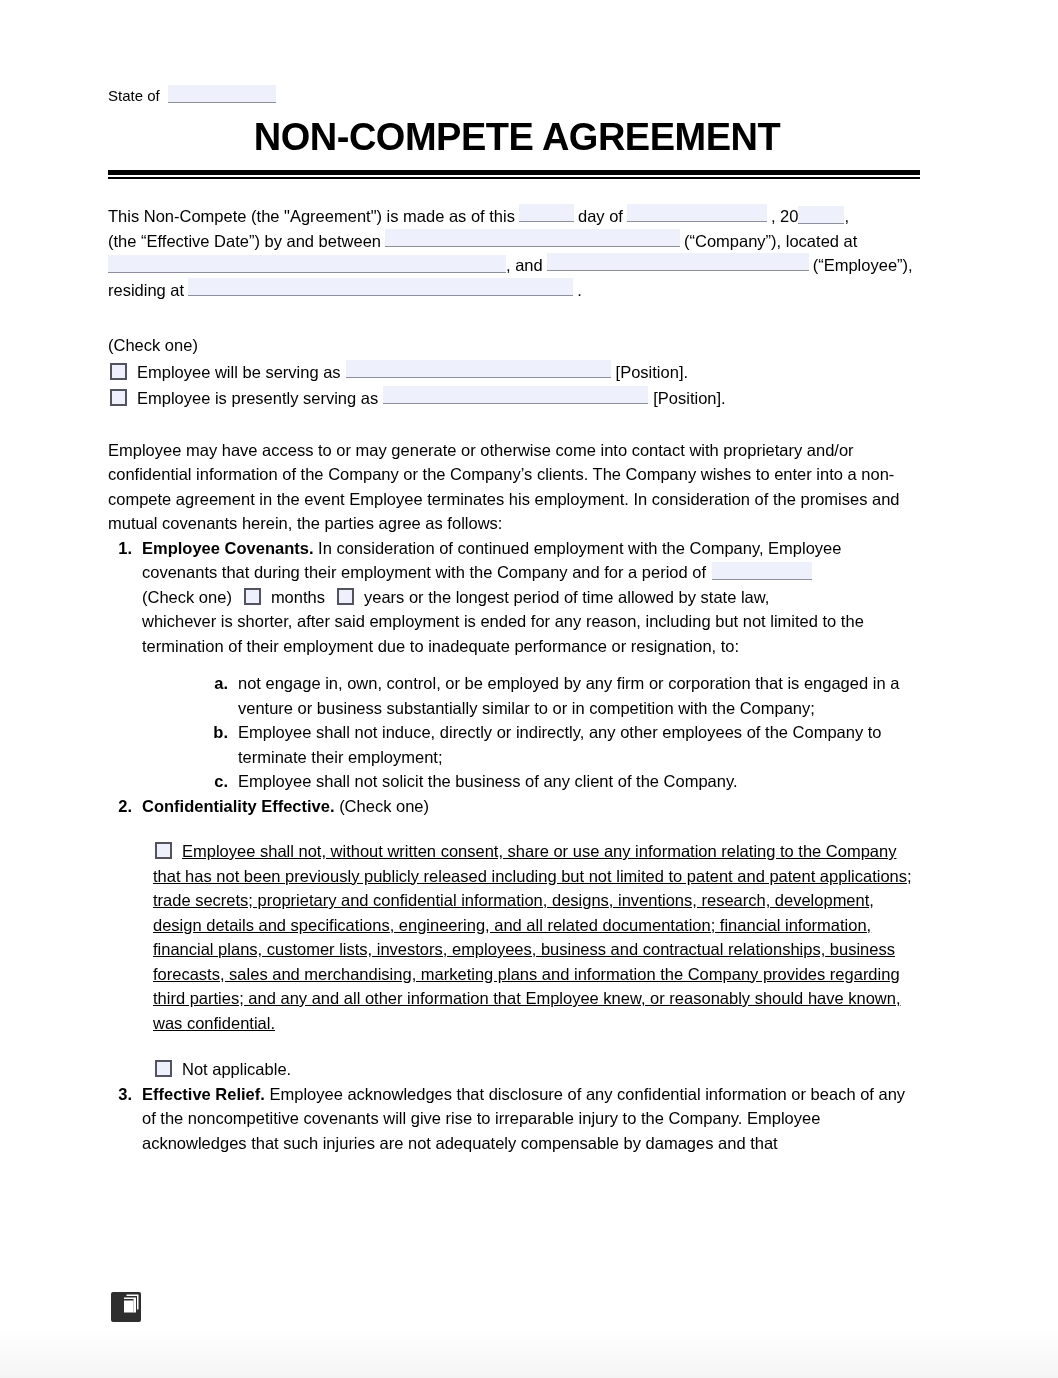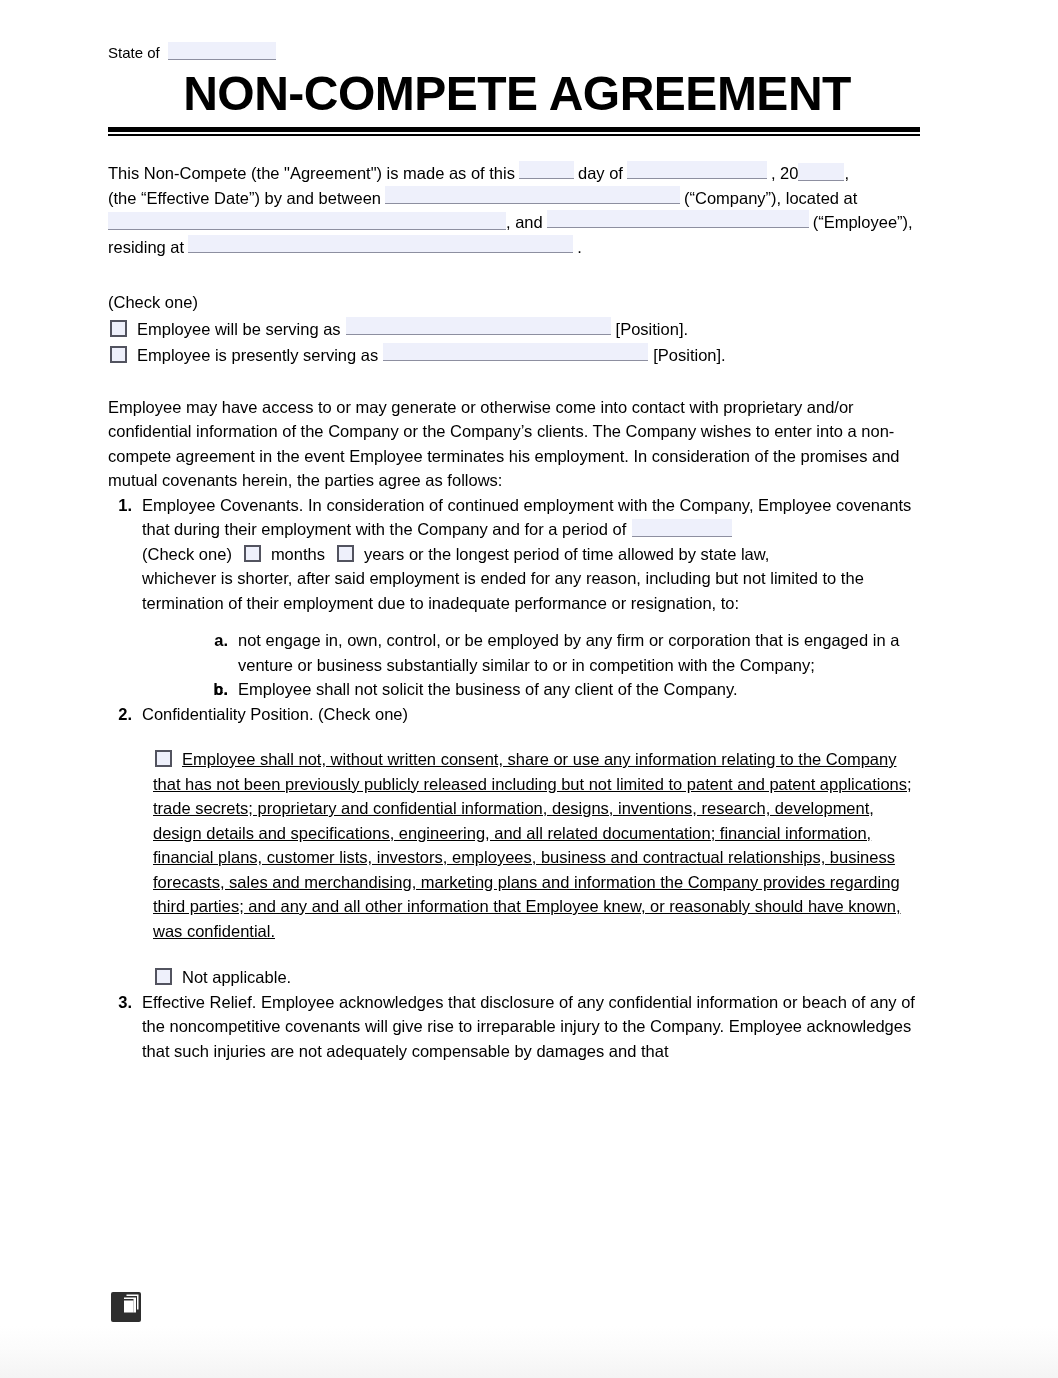--- a/index.html
+++ b/index.html
@@ -36,27 +36,27 @@
     position: absolute;
     left: 108px;
     top: 0;
     width: 812px;
   }
 
   
   .state-line {
     font-size: 15px;
     line-height: 20px;
-    padding-top: 42px;
+    padding-top: 85px;
     white-space: nowrap;
   }
   .doc-title {
     font-family: "Liberation Sans", sans-serif;
     font-weight: bold;
-    font-size: 48px;
+    font-size: 38px;
     line-height: 52px;
     letter-spacing: -0.5px;
     text-align: center;
     margin-top: 5px;
     margin-left: 6px;
   }
   .rule {
     margin-top: 7px;
     width: 812px;
   }
@@ -171,21 +171,21 @@
   }
   .conf-block .opt-text { text-indent: 0; text-decoration: underline; }
   .conf-na {
     margin-top: 22px;
     margin-left: 45px;
     font-size: 16.5px;
     line-height: 24.5px;
   }
   .conf-na .lbl { margin-left: 8px; text-align: center; }
 
-  b, .bold { font-weight: normal; }
+  b, .bold { font-weight: bold; }
 
   
   .logo {
     position: absolute;
     left: 111px;
     top: 1292px;
     width: 30px;
     height: 30px;
   }
 </style>
@@ -233,33 +233,34 @@
         <b>Employee Covenants.</b>
         <span>In consideration of continued employment with the Company, Employee covenants that during their employment with the Company and for a period of</span><span class="blank" style="width:100px; margin-left:6px;"></span><br><span>(Check one)</span><span class="cbox" style="margin-left:12px;"></span><span style="margin-left:8px;">months</span><span class="cbox" style="margin-left:12px;"></span><span style="margin-left:8px;">years or the longest period of time allowed by state law,</span><br><span>whichever is shorter, after said employment is ended for any reason, including but not limited to the termination of their employment due to inadequate performance or resignation, to:</span>
 
         <ol class="sub-list">
           <li>
             <span class="letter">a.</span>
             <span>not engage in, own, control, or be employed by any firm or corporation that is engaged in a venture or business substantially similar to or in competition with the Company;</span>
           </li>
           <li>
             <span class="letter">b.</span>
+            <span>Employee shall not induce, directly or indirectly, any other employees of the Company to terminate their employment;</span>
           </li>
           <li>
             <span class="letter">c.</span>
             <span>Employee shall not solicit the business of any client of the Company.</span>
           </li>
         </ol>
       </li>
     </ol>
 
     <ol class="main-list sec2">
       <li>
         <span class="num">2.</span>
-        <b>Confidentiality Position.</b>
+        <b>Confidentiality Effective.</b>
         <span>(Check one)</span>
       </li>
     </ol>
 
     <div class="conf-block">
       <span class="cbox"></span><span class="opt-text" style="margin-left:8px;">Employee shall not, without written consent, share or use any information relating to the Company that has not been previously publicly released including but not limited to patent and patent applications; trade secrets; proprietary and confidential information, designs, inventions, research, development, design details and specifications, engineering, and all related documentation; financial information, financial plans, customer lists, investors, employees, business and contractual relationships, business forecasts, sales and merchandising, marketing plans and information the Company provides regarding third parties; and any and all other information that Employee knew, or reasonably should have known, was confidential.</span>
     </div>
 
     <div class="conf-na">
       <span class="cbox"></span><span class="lbl">Not applicable.</span>

